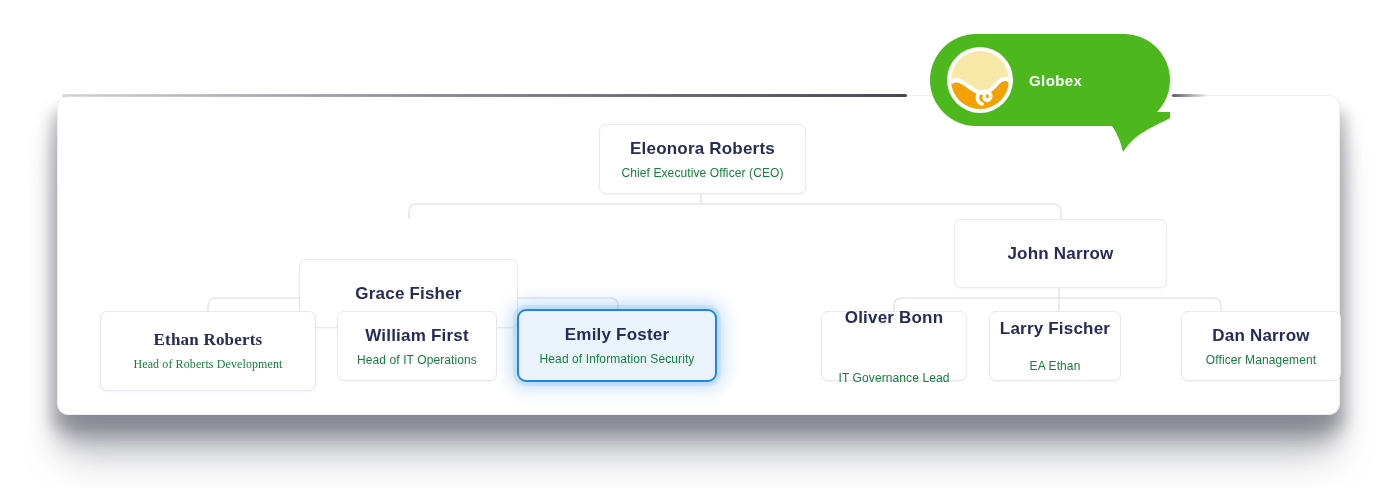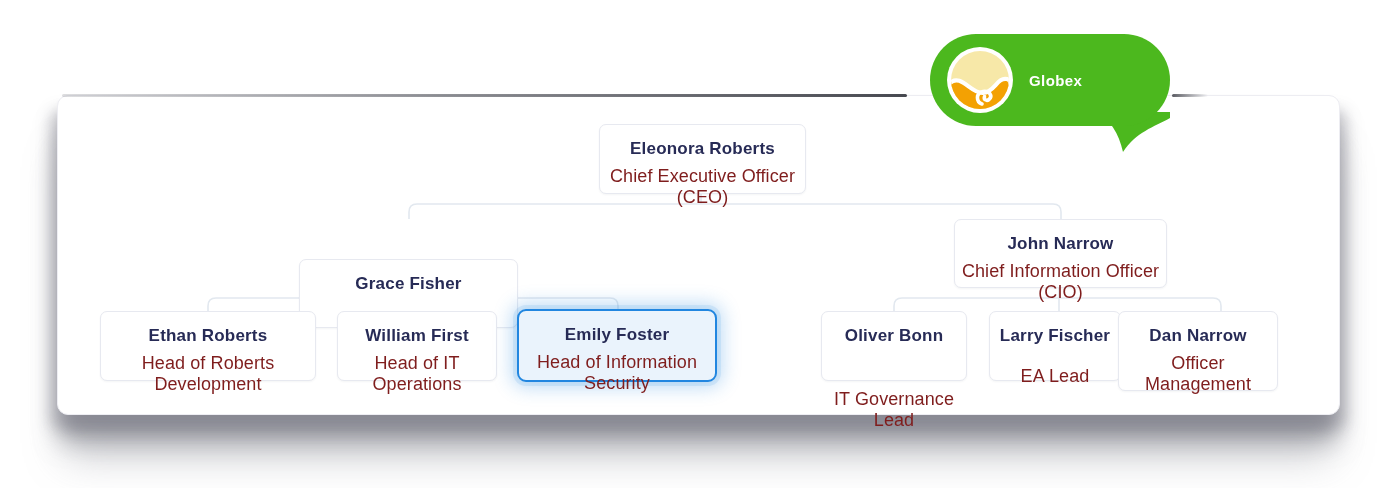--- a/index.html
+++ b/index.html
@@ -31,40 +31,40 @@
     left:1114px; width:36px;
     background:linear-gradient(to right, rgba(40,42,50,0.75), rgba(40,42,50,0));
   }
 
   .connectors { position:absolute; left:0; top:0; pointer-events:none; }
   .connectors path { stroke:#e2e8ef; stroke-width:1.6; fill:none; }
 
   
   .card {
     position:absolute; display:flex; flex-direction:column;
-    align-items:center; justify-content:space-between; gap:7px;
+    align-items:center; justify-content:center; gap:7px;
     background:#ffffff; border:1px solid #e7e9f0; border-radius:7px;
     box-shadow:0 1px 2px rgba(40,50,80,0.05); cursor:pointer;
     text-align:center; padding:14px 6px;
   }
   .card-name  { font-size:17px; font-weight:700; color:#272b56; letter-spacing:0.2px; }
-  .card-title { font-size:18px; font-weight:400; color:#7f1d1d; letter-spacing:0.1px; }
+  .card-title { font-size:12px; font-weight:400; color:#15803d; letter-spacing:0.1px; }
   .card.selected {
     border:2px solid #2186e0; border-radius:9px; background:#eaf3fc;
     box-shadow:0 0 0 4px rgba(33,134,224,0.10), 0 0 18px 6px rgba(33,134,224,0.28);
   }
   .n0 { left:541px; top:28px;  width:207px; height:70px; }
   .n1 { left:241px; top:123px; width:219px; height:69px;margin-top:40px; }
   .n2 { left:896px; top:123px; width:213px; height:69px; }
-  .n3 { left:42px;  top:215px; width:216px; height:70px; }
+  .n3 { left:42px;  top:215px; width:216px; height:80px;font-family:Liberation Serif, serif; }
   .n4 { left:279px; top:215px; width:160px; height:70px; }
   .n5 { left:459px; top:213px; width:200px; height:73px; }
   .n6 { left:763px; top:215px; width:146px; height:70px;gap:43px; }
   .n7 { left:931px; top:215px; width:132px; height:70px;gap:20px; }
-  .n8 { left:1060px;top:215px; width:160px; height:80px; }
+  .n8 { left:1123px;top:215px; width:160px; height:70px; }
 
   
   .bubble-tail { position:absolute; left:1098px; top:112px; width:72px; height:40px; }
   .bubble {
     position:absolute; left:930px; top:34px; width:240px; height:92px;
     background:#4cb81e; border-radius:46px;
     display:flex; align-items:center; padding-left:17px; gap:16px;
     cursor:pointer;
   }
   .bubble-label { color:#ffffff; font-size:15px; font-weight:700; letter-spacing:0.4px; }
@@ -96,41 +96,40 @@
 
     <div class="card n0">
       <div class="card-name">Eleonora Roberts</div>
       <div class="card-title">Chief Executive Officer (CEO)</div>
     </div>
     <div class="card n1">
       <div class="card-name">Grace Fisher</div>
     </div>
     <div class="card n2">
       <div class="card-name">John Narrow</div>
-      <div class="card-title">Chief Information Officer (CIO)</div>
     </div>
     <div class="card n3">
       <div class="card-name">Ethan Roberts</div>
       <div class="card-title">Head of Roberts Development</div>
     </div>
     <div class="card n4">
       <div class="card-name">William First</div>
       <div class="card-title">Head of IT Operations</div>
     </div>
     <div class="card n5 selected">
       <div class="card-name">Emily Foster</div>
       <div class="card-title">Head of Information Security</div>
     </div>
     <div class="card n6">
       <div class="card-name">Oliver Bonn</div>
       <div class="card-title">IT Governance Lead</div>
     </div>
     <div class="card n7">
       <div class="card-name">Larry Fischer</div>
-      <div class="card-title">EA Lead</div>
+      <div class="card-title">EA Ethan</div>
     </div>
     <div class="card n8">
       <div class="card-name">Dan Narrow</div>
       <div class="card-title">Officer Management</div>
     </div>
   </div>
 
   <svg class="bubble-tail" viewBox="0 0 72 40">
     <path d="M2,0 L72,0 L72,6 C56,15 38,20 25,40 C21,21 11,8 2,0 Z" fill="#4cb81e"></path>
   </svg>

